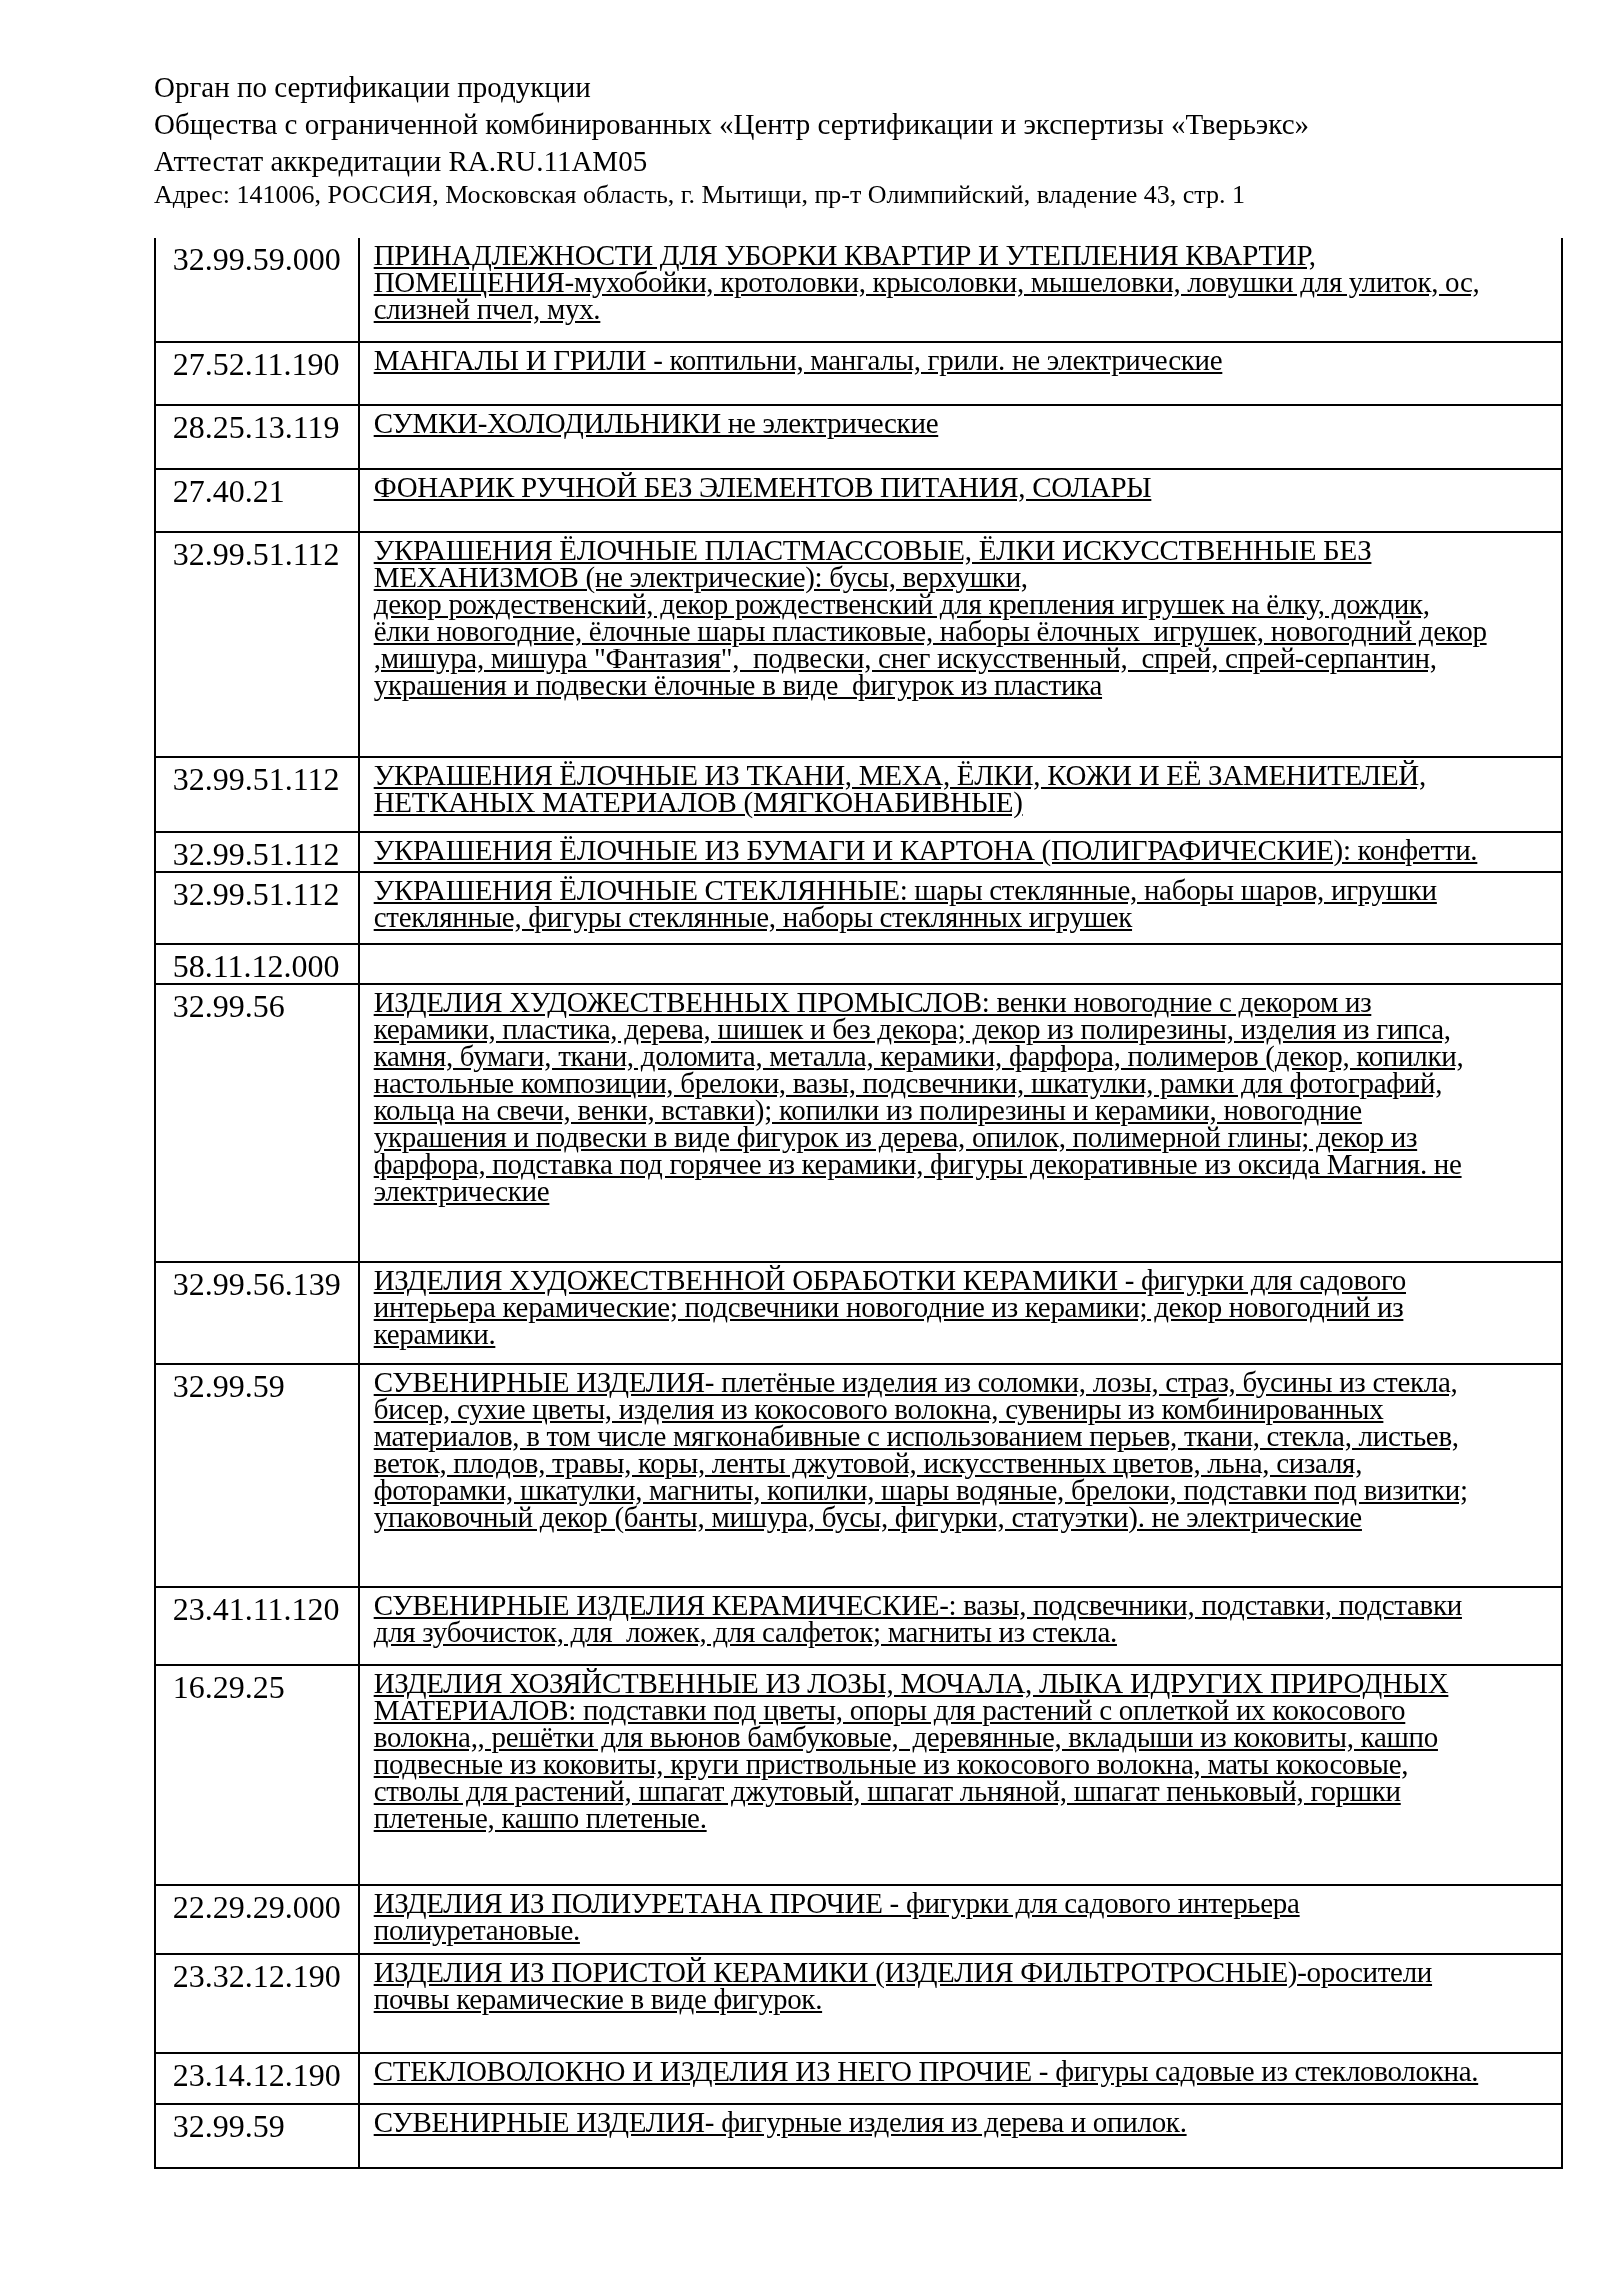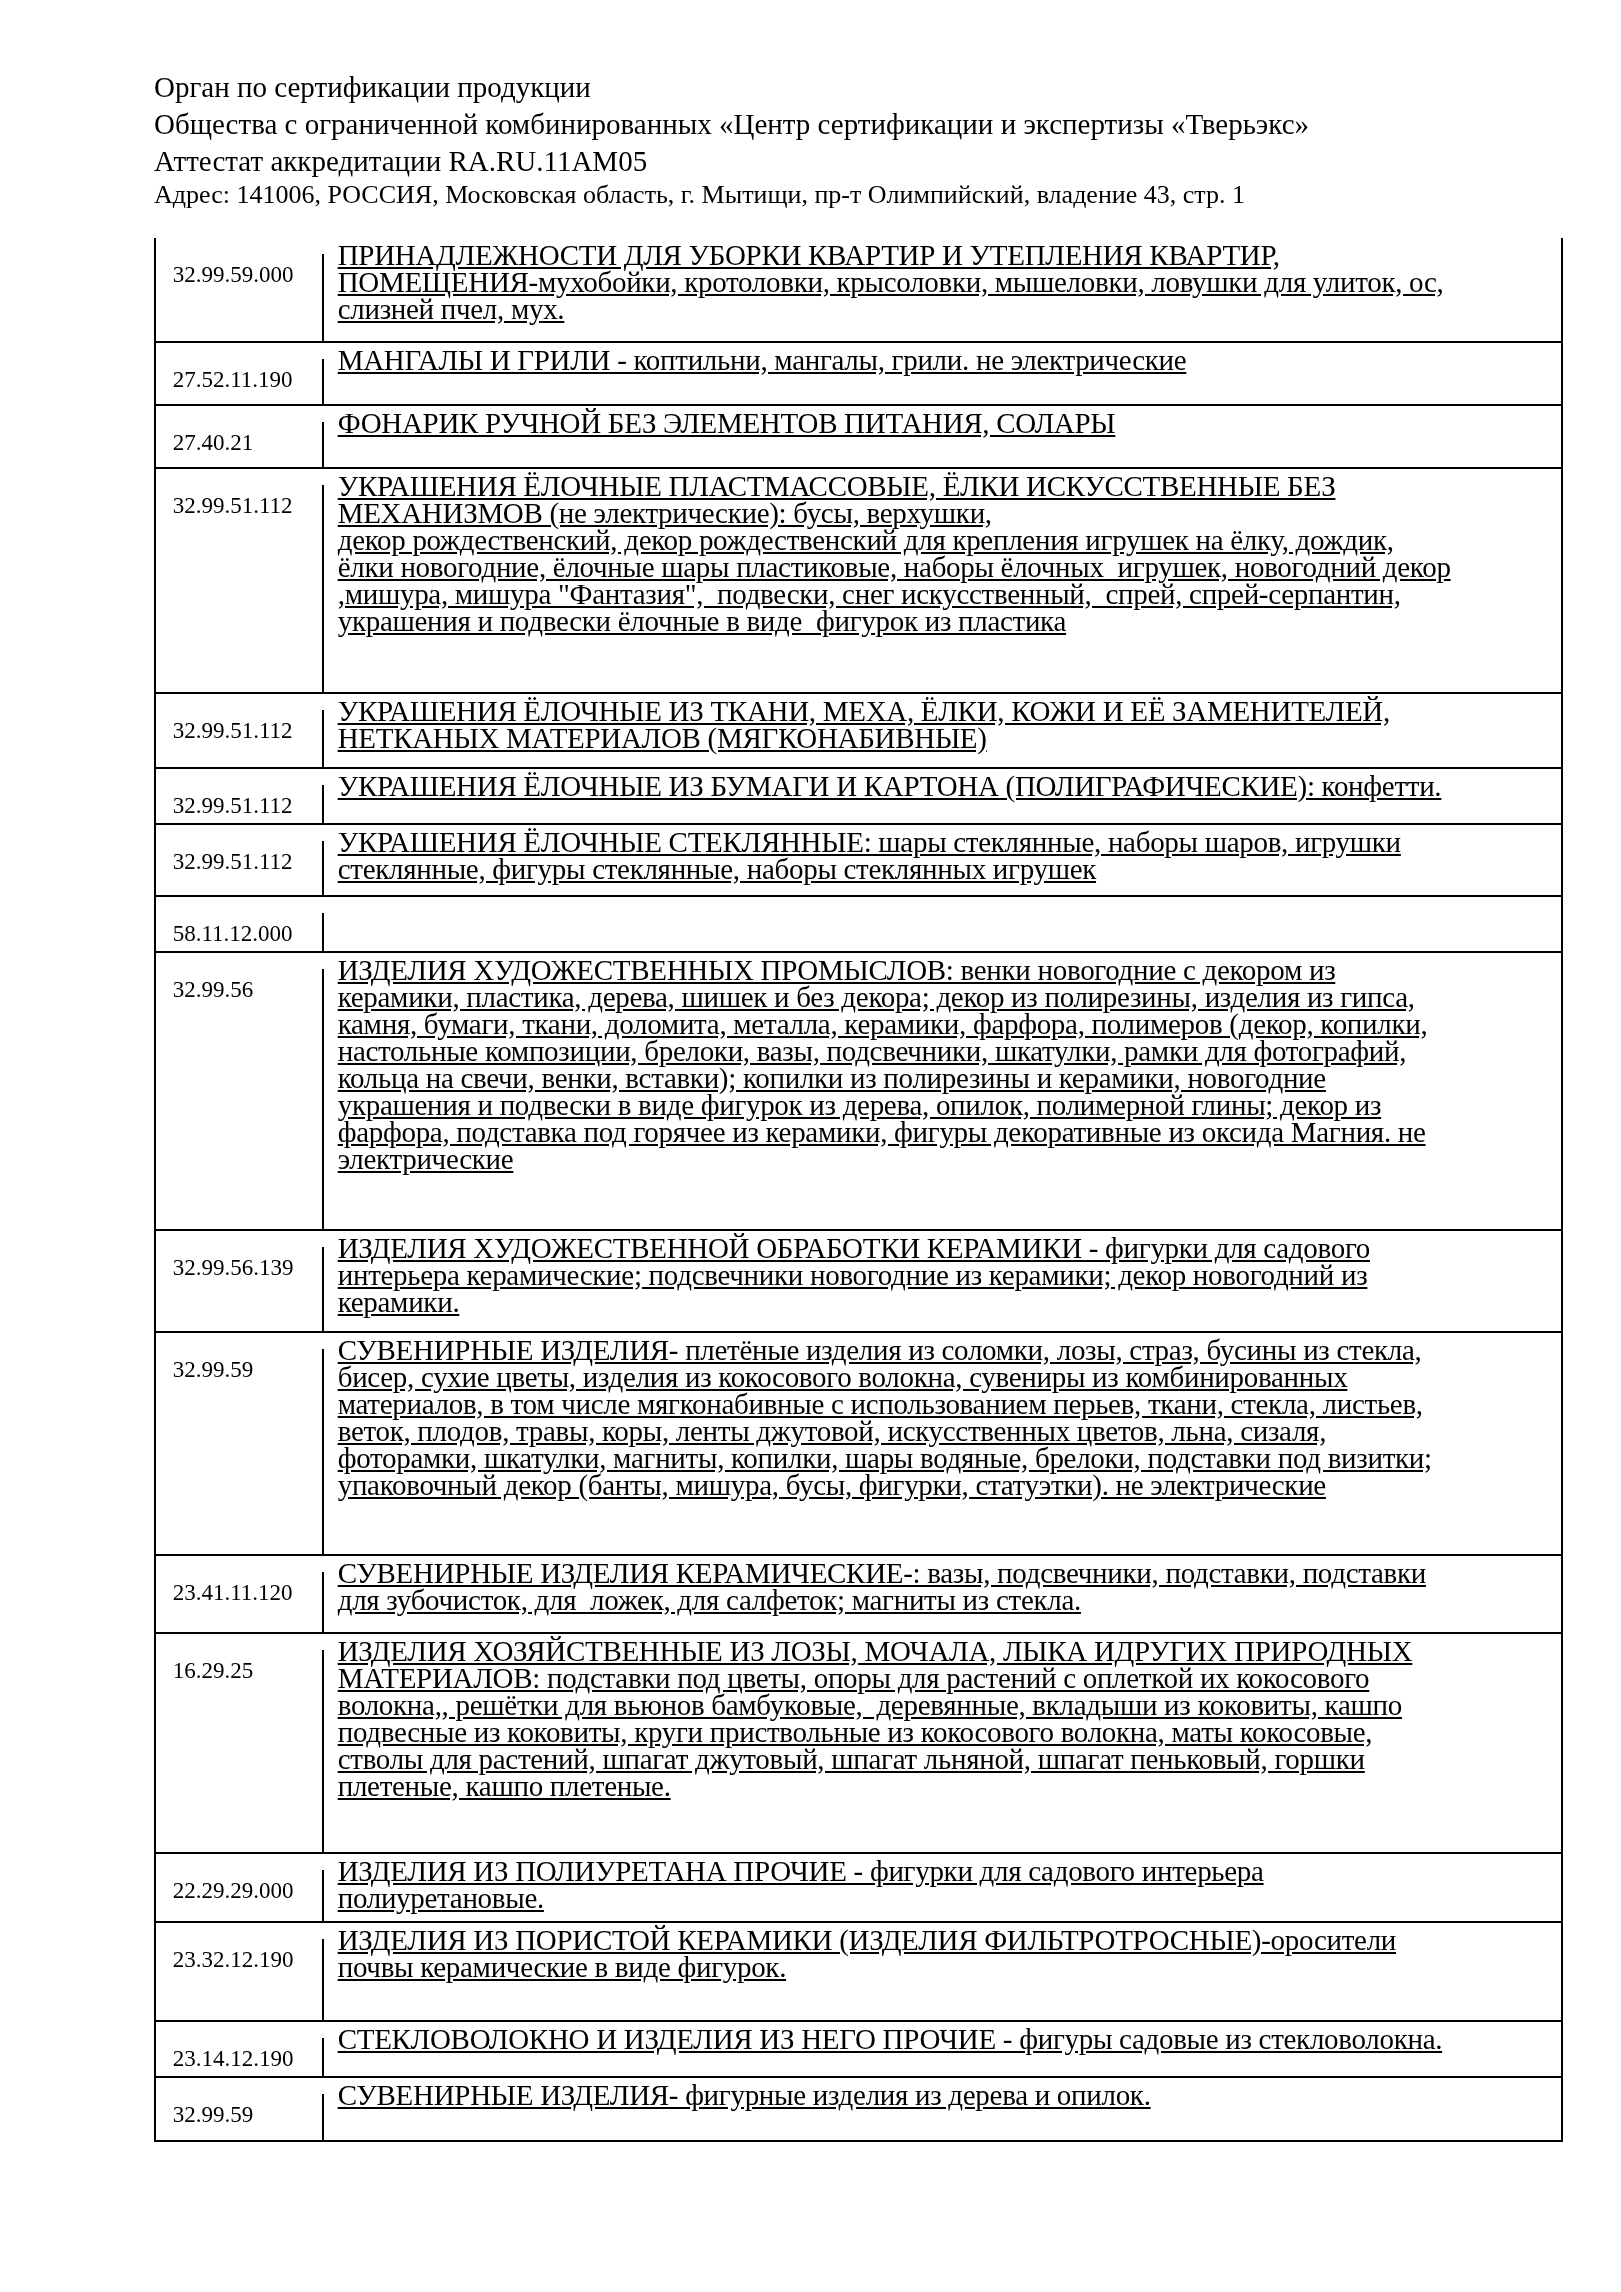--- a/index.html
+++ b/index.html
@@ -38,27 +38,26 @@
     border-right: 2px solid #000;
     box-sizing: border-box;
   }
   .trow {
     display: flex;
     border-bottom: 2.9px solid #000;
     box-sizing: border-box;
   }
   .cell-code {
     flex: none;
-    width: 168px;
+    width: 204px;
     border-right: 2.9px solid #000;
     padding: 3.9px 7.8px 0 16.7px;
     box-sizing: border-box;
-    font-size: 23px;
+    font-size: 32px;
     line-height: 34px;
-    margin-top: 16px;
   }
   .cell-desc {
     flex: 1;
     padding: 3.9px 13.7px 0 13.7px;
     box-sizing: border-box;
     font-size: 29px;
     line-height: 27px;
     letter-spacing: -0.3px;
     white-space: pre-wrap;
     text-decoration: underline;
@@ -77,20 +76,24 @@
 <main class="product-table">
   <div class="trow" style="min-height:105px">
     <div class="cell-code">32.99.59.000</div>
     <div class="cell-desc">ПРИНАДЛЕЖНОСТИ ДЛЯ УБОРКИ КВАРТИР И УТЕПЛЕНИЯ КВАРТИР,
 ПОМЕЩЕНИЯ-мухобойки, кротоловки, крысоловки, мышеловки, ловушки для улиток, ос,
 слизней пчел, мух.</div>
   </div>
   <div class="trow" style="min-height:63px">
     <div class="cell-code">27.52.11.190</div>
     <div class="cell-desc">МАНГАЛЫ И ГРИЛИ - коптильни, мангалы, грили. не электрические</div>
+  </div>
+  <div class="trow" style="min-height:64px">
+    <div class="cell-code">28.25.13.119</div>
+    <div class="cell-desc">СУМКИ-ХОЛОДИЛЬНИКИ не электрические</div>
   </div>
   <div class="trow" style="min-height:63px">
     <div class="cell-code">27.40.21</div>
     <div class="cell-desc">ФОНАРИК РУЧНОЙ БЕЗ ЭЛЕМЕНТОВ ПИТАНИЯ, СОЛАРЫ</div>
   </div>
   <div class="trow" style="min-height:225px">
     <div class="cell-code">32.99.51.112</div>
     <div class="cell-desc">УКРАШЕНИЯ ЁЛОЧНЫЕ ПЛАСТМАССОВЫЕ, ЁЛКИ ИСКУССТВЕННЫЕ БЕЗ
 МЕХАНИЗМОВ (не электрические): бусы, верхушки,
 декор рождественский, декор рождественский для крепления игрушек на ёлку, дождик,

